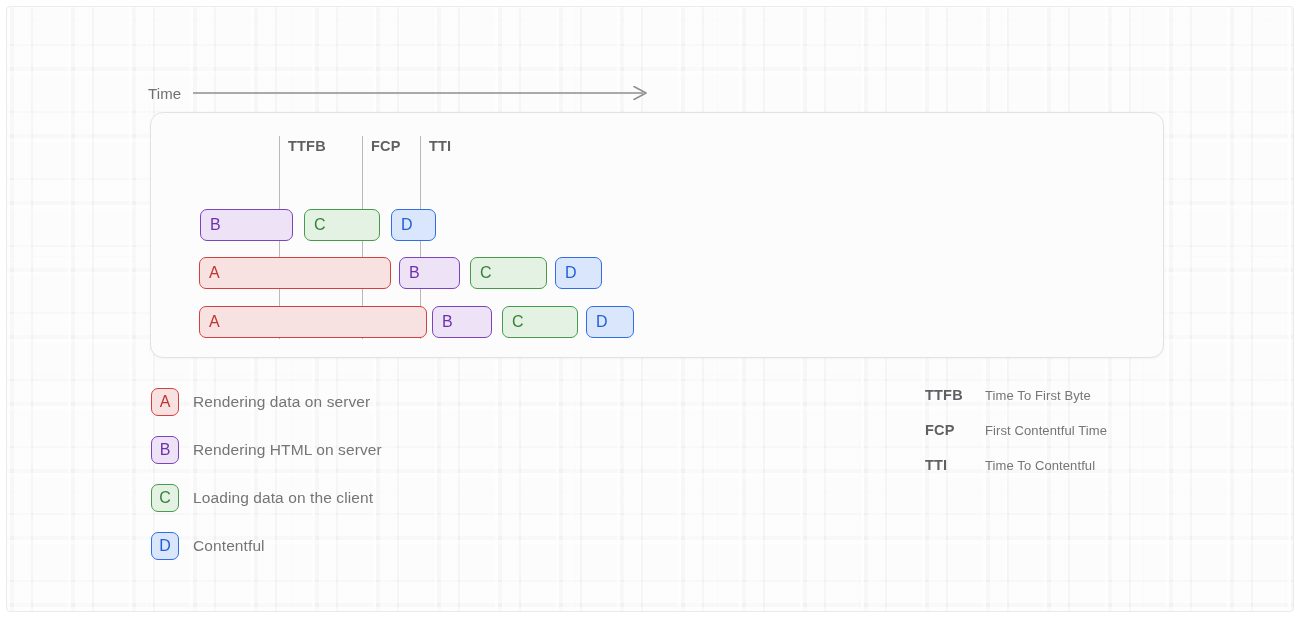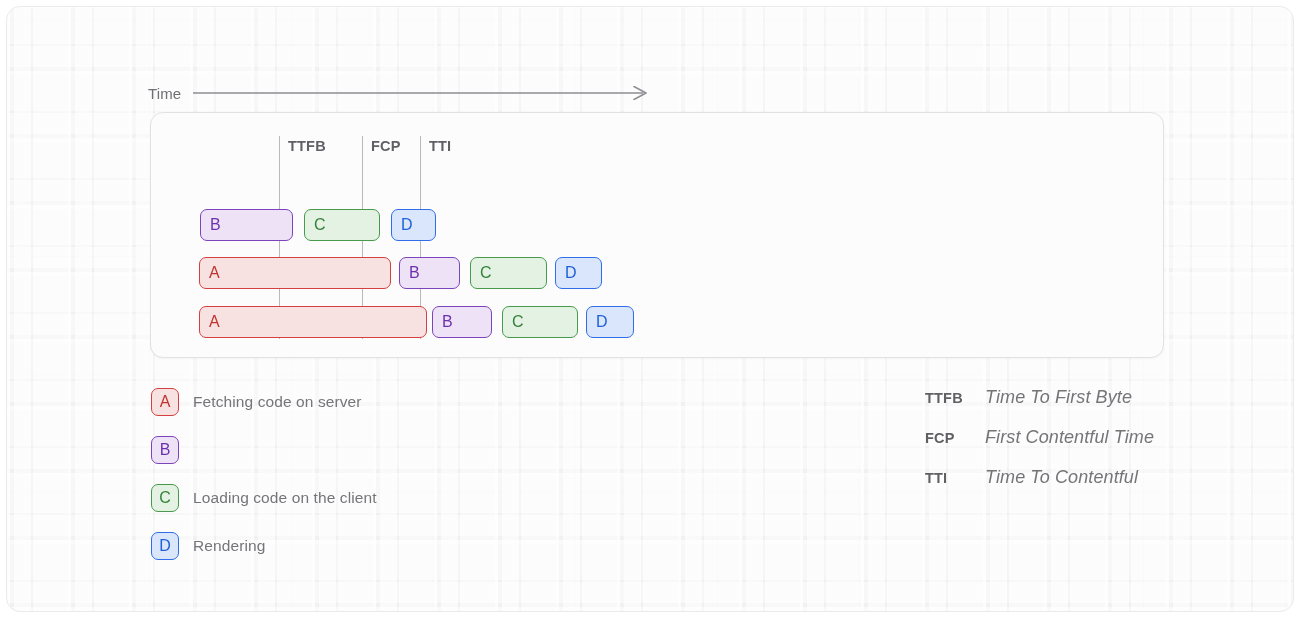--- a/index.html
+++ b/index.html
@@ -12,21 +12,21 @@
     font-family: "Liberation Sans", sans-serif;
   }
 
   
   #outer-card {
     position: absolute;
     left: 6px;
     top: 6px;
     width: 1288px;
     height: 606px;
-    border-radius: 14px;
+    border-radius: 4px;
     background-color: #f7f7f7;
     background-image:
       repeating-linear-gradient(90deg,
         rgba(255,255,255,0.75) 0px, rgba(255,255,255,0.75) 3px,
         rgba(0,0,0,0.012) 3px,  rgba(0,0,0,0.012) 7px,
         rgba(255,255,255,0.5) 7px, rgba(255,255,255,0.5) 24px,
         rgba(0,0,0,0.018) 24px, rgba(0,0,0,0.018) 26px,
         rgba(255,255,255,0.4) 26px, rgba(255,255,255,0.4) 61px),
       repeating-linear-gradient(0deg,
         rgba(255,255,255,0.7) 0px, rgba(255,255,255,0.7) 4px,
@@ -163,25 +163,24 @@
   }
   .abbr-key {
     width: 60px;
     flex: 0 0 60px;
     font-size: 14.5px;
     font-weight: 700;
     color: #5f5f64;
     letter-spacing: 0.2px;
   }
   .abbr-val {
-    font-size: 18px;
+    font-size: 13px;
     color: #757579;
     letter-spacing: 0.1px;
     white-space: nowrap;
-    font-style: italic;
   }
 </style>
 </head>
 <body>
 
 <div id="outer-card">
 
   <div id="time-axis">
     <span id="time-label">Time</span>
     <svg id="time-arrow" width="460" height="14" viewBox="0 0 460 14">
@@ -207,32 +206,33 @@
       <div class="bar seg-D" style="left: 404px; top: 144px; width: 47px;">D</div>
       <div class="bar seg-A" style="left: 48px; top: 193px; width: 228px;">A</div>
       <div class="bar seg-B" style="left: 281px; top: 193px; width: 60px;">B</div>
       <div class="bar seg-C" style="left: 351px; top: 193px; width: 76px;">C</div>
       <div class="bar seg-D" style="left: 435px; top: 193px; width: 48px;">D</div>
     </div>
 
   <div id="legend-left">
       <div class="legend-row">
         <div class="legend-badge seg-A">A</div>
-        <div class="legend-text">Fetching code on server</div>
+        <div class="legend-text">Rendering data on server</div>
       </div>
       <div class="legend-row">
         <div class="legend-badge seg-B">B</div>
+        <div class="legend-text">Rendering HTML on server</div>
       </div>
       <div class="legend-row">
         <div class="legend-badge seg-C">C</div>
-        <div class="legend-text">Loading code on the client</div>
+        <div class="legend-text">Loading data on the client</div>
       </div>
       <div class="legend-row">
         <div class="legend-badge seg-D">D</div>
-        <div class="legend-text">Rendering</div>
+        <div class="legend-text">Contentful</div>
       </div>
     </div>
 
   <div id="legend-right">
       <div class="abbr-row">
         <div class="abbr-key">TTFB</div>
         <div class="abbr-val">Time To First Byte</div>
       </div>
       <div class="abbr-row">
         <div class="abbr-key">FCP</div>

